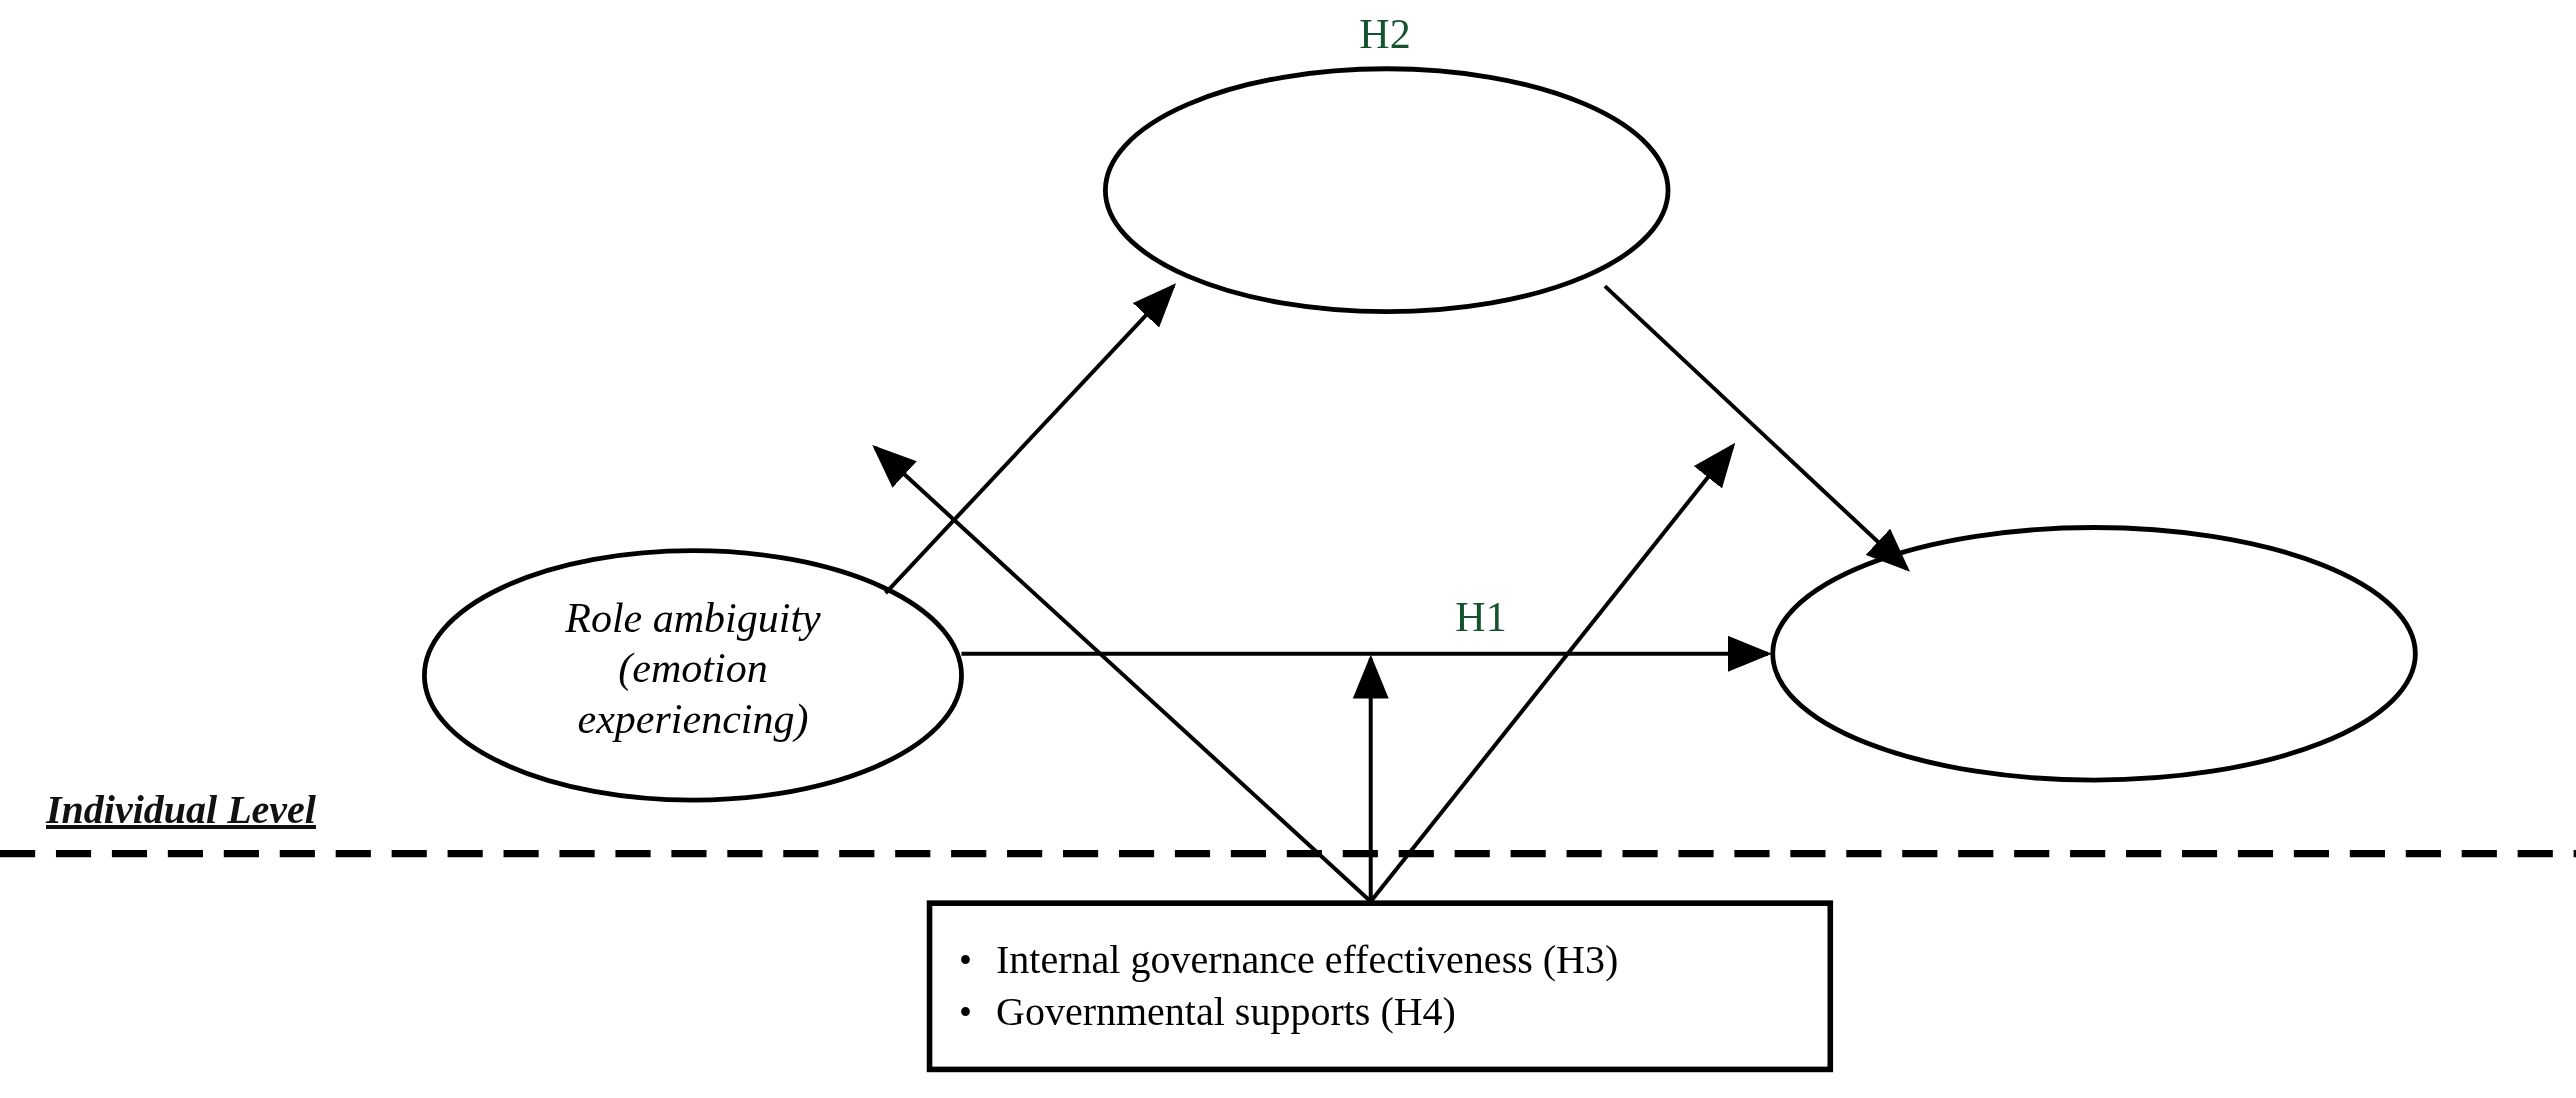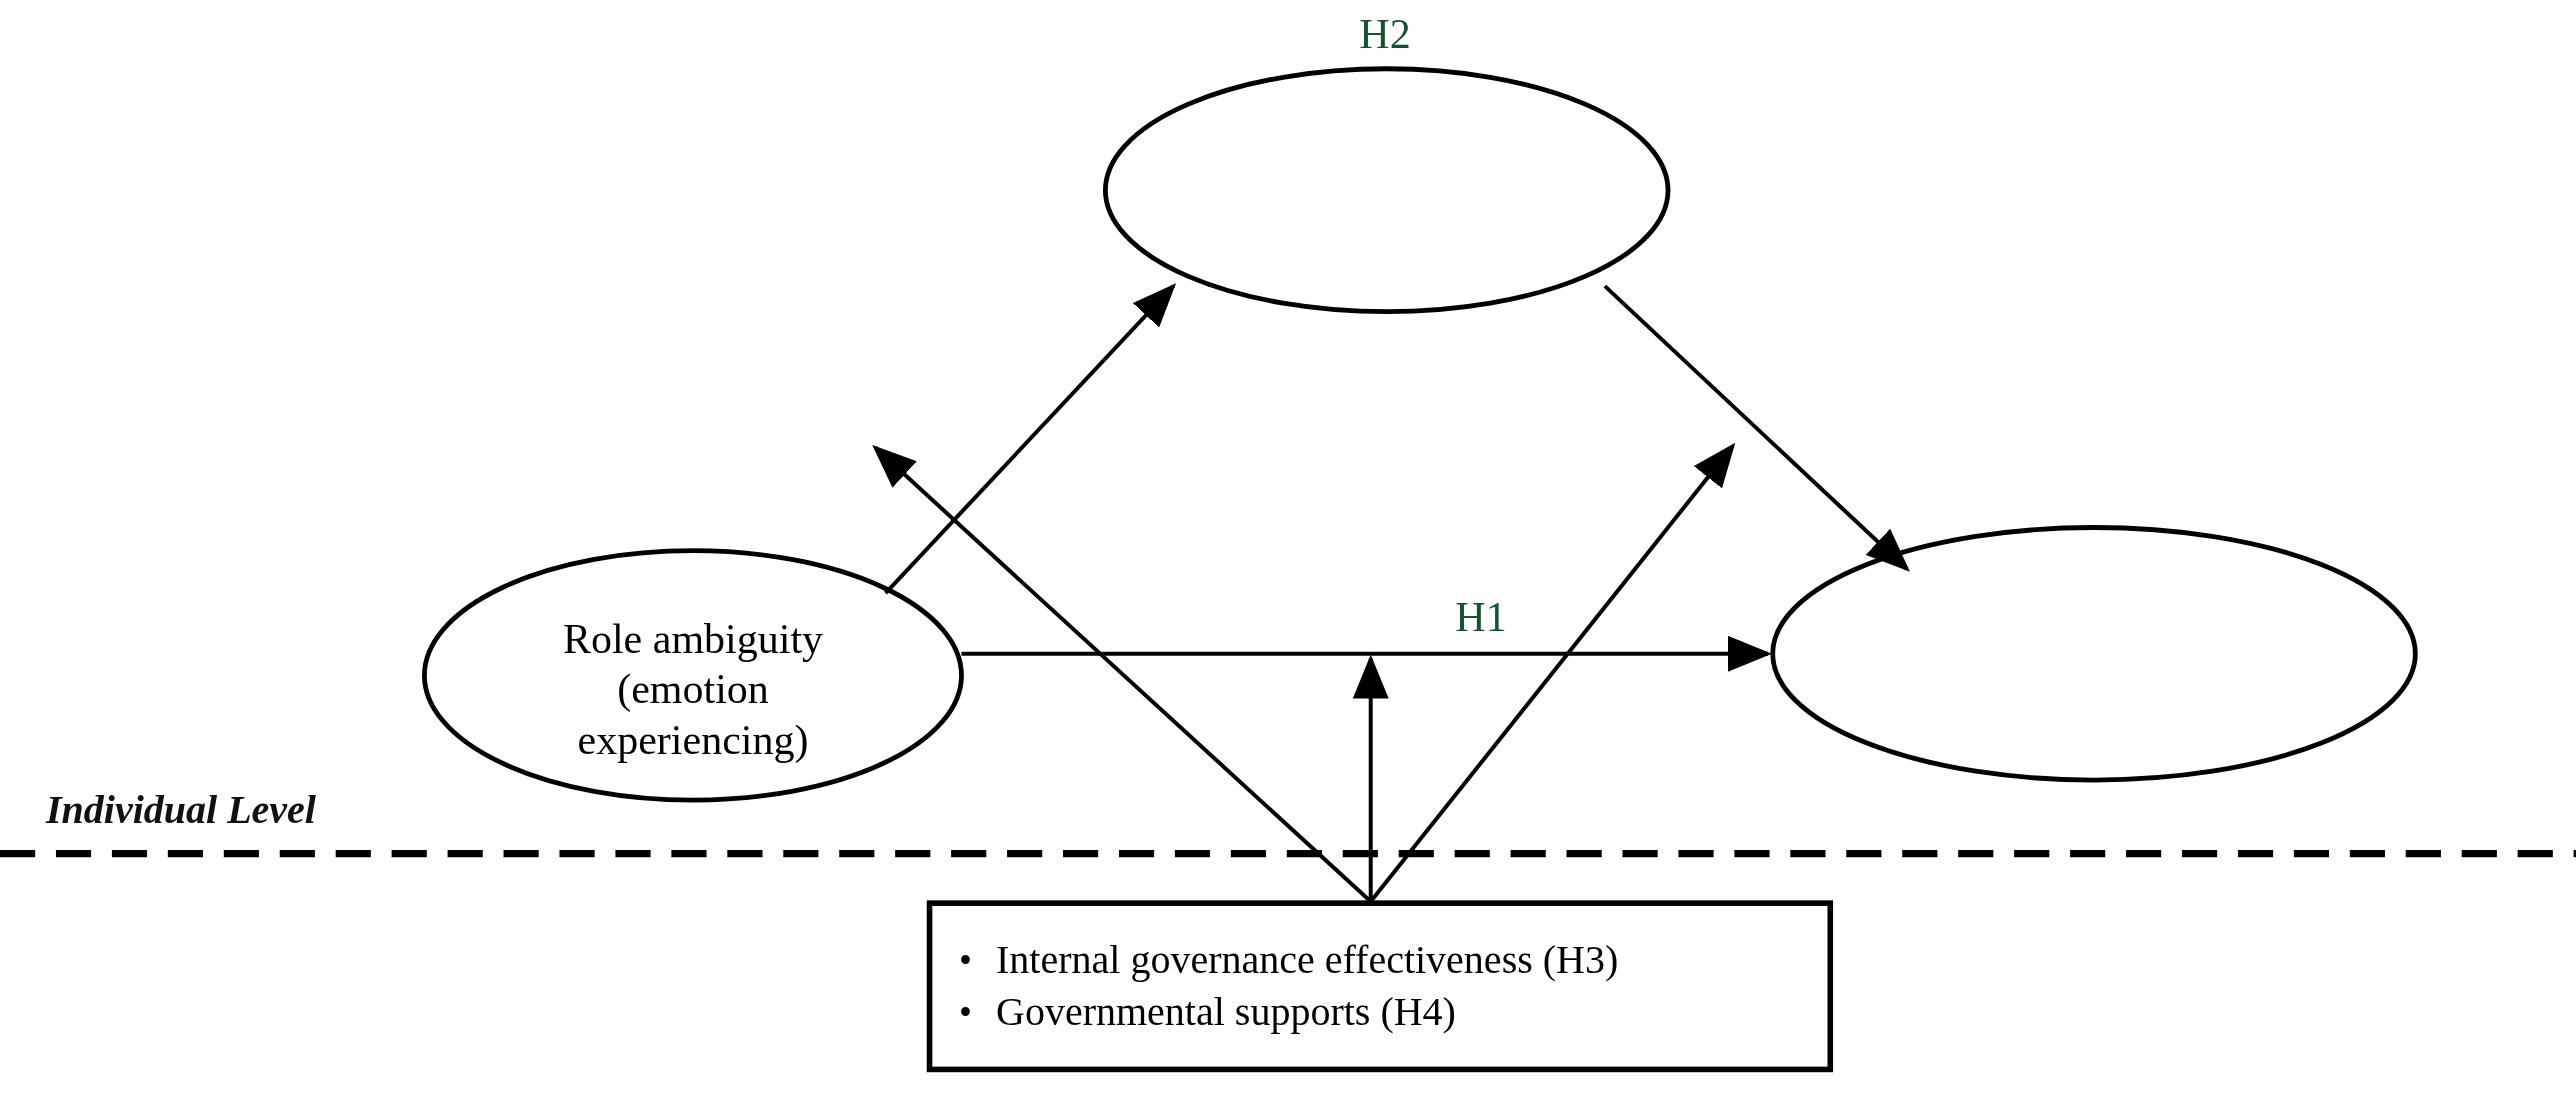--- a/index.html
+++ b/index.html
@@ -45,20 +45,21 @@
     text-align: center;
   }
   .level-label {
     position: absolute;
     font-family: "Liberation Serif", "DejaVu Serif", serif;
     font-style: italic;
     font-weight: bold;
     font-size: 40px;
     color: #111111;
     white-space: nowrap;
+    text-decoration: underline;
   }
   .bullet-list {
     position: absolute;
     left: 959px;
     top: 934px;
     width: 839px;
   }
   .bullet-row {
     display: flex;
     align-items: baseline;
@@ -106,21 +107,21 @@
     <line x1="2008" y1="358" x2="2386" y2="712" stroke="#000000" stroke-width="5" marker-end="url(#arrowhead)"></line>
 
     <line x1="1715" y1="1128" x2="1095" y2="560" stroke="#000000" stroke-width="5" marker-end="url(#arrowhead)"></line>
 
     <line x1="1715" y1="1128" x2="1715" y2="824" stroke="#000000" stroke-width="5" marker-end="url(#arrowhead)"></line>
 
     <line x1="1715" y1="1128" x2="2168" y2="558" stroke="#000000" stroke-width="5" marker-end="url(#arrowhead)"></line>
   </svg>
 
 
-  <div class="node-label" style="left:445px; top:614px; width:496px;">Role ambiguity
+  <div class="node-label" style="left:445px; top:593px; width:496px;font-style:italic;">Role ambiguity
 (emotion
 experiencing)</div>
 
 
   <div class="hyp-label" style="left:1317px; top:9.6px; width:136px;">H2</div>
 
   <div class="hyp-label" style="left:1413px; top:593px; width:136px;">H1</div>
 
   <div class="level-label" style="left:46px; top:786px;">Individual Level</div>
 

